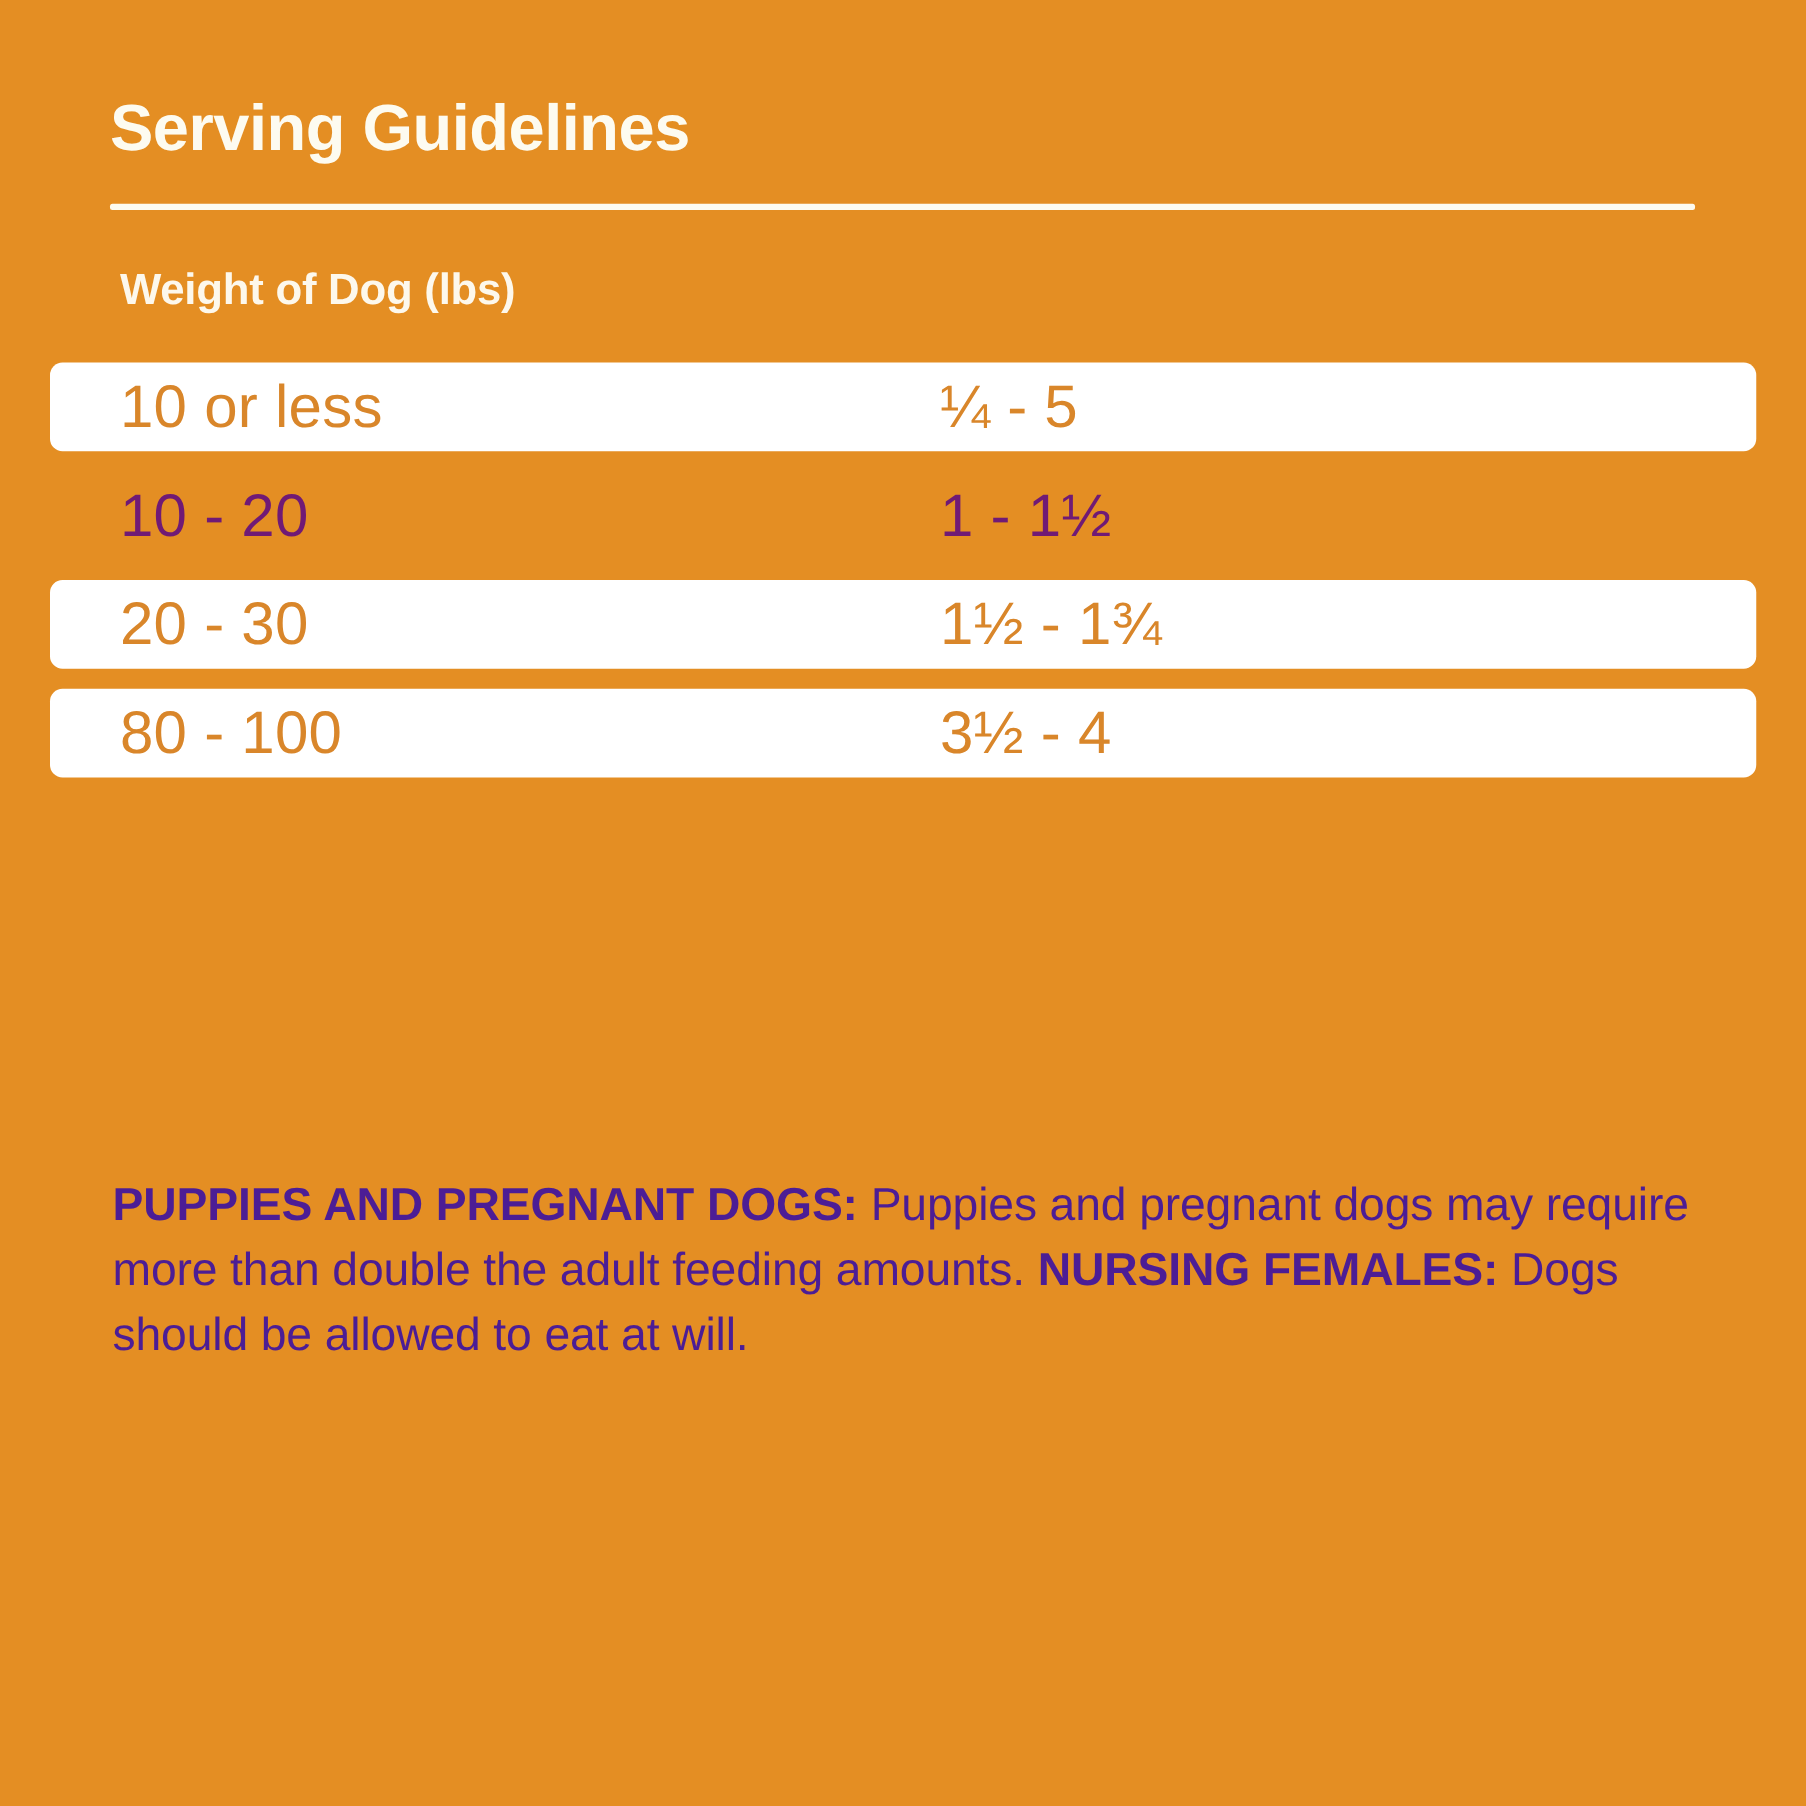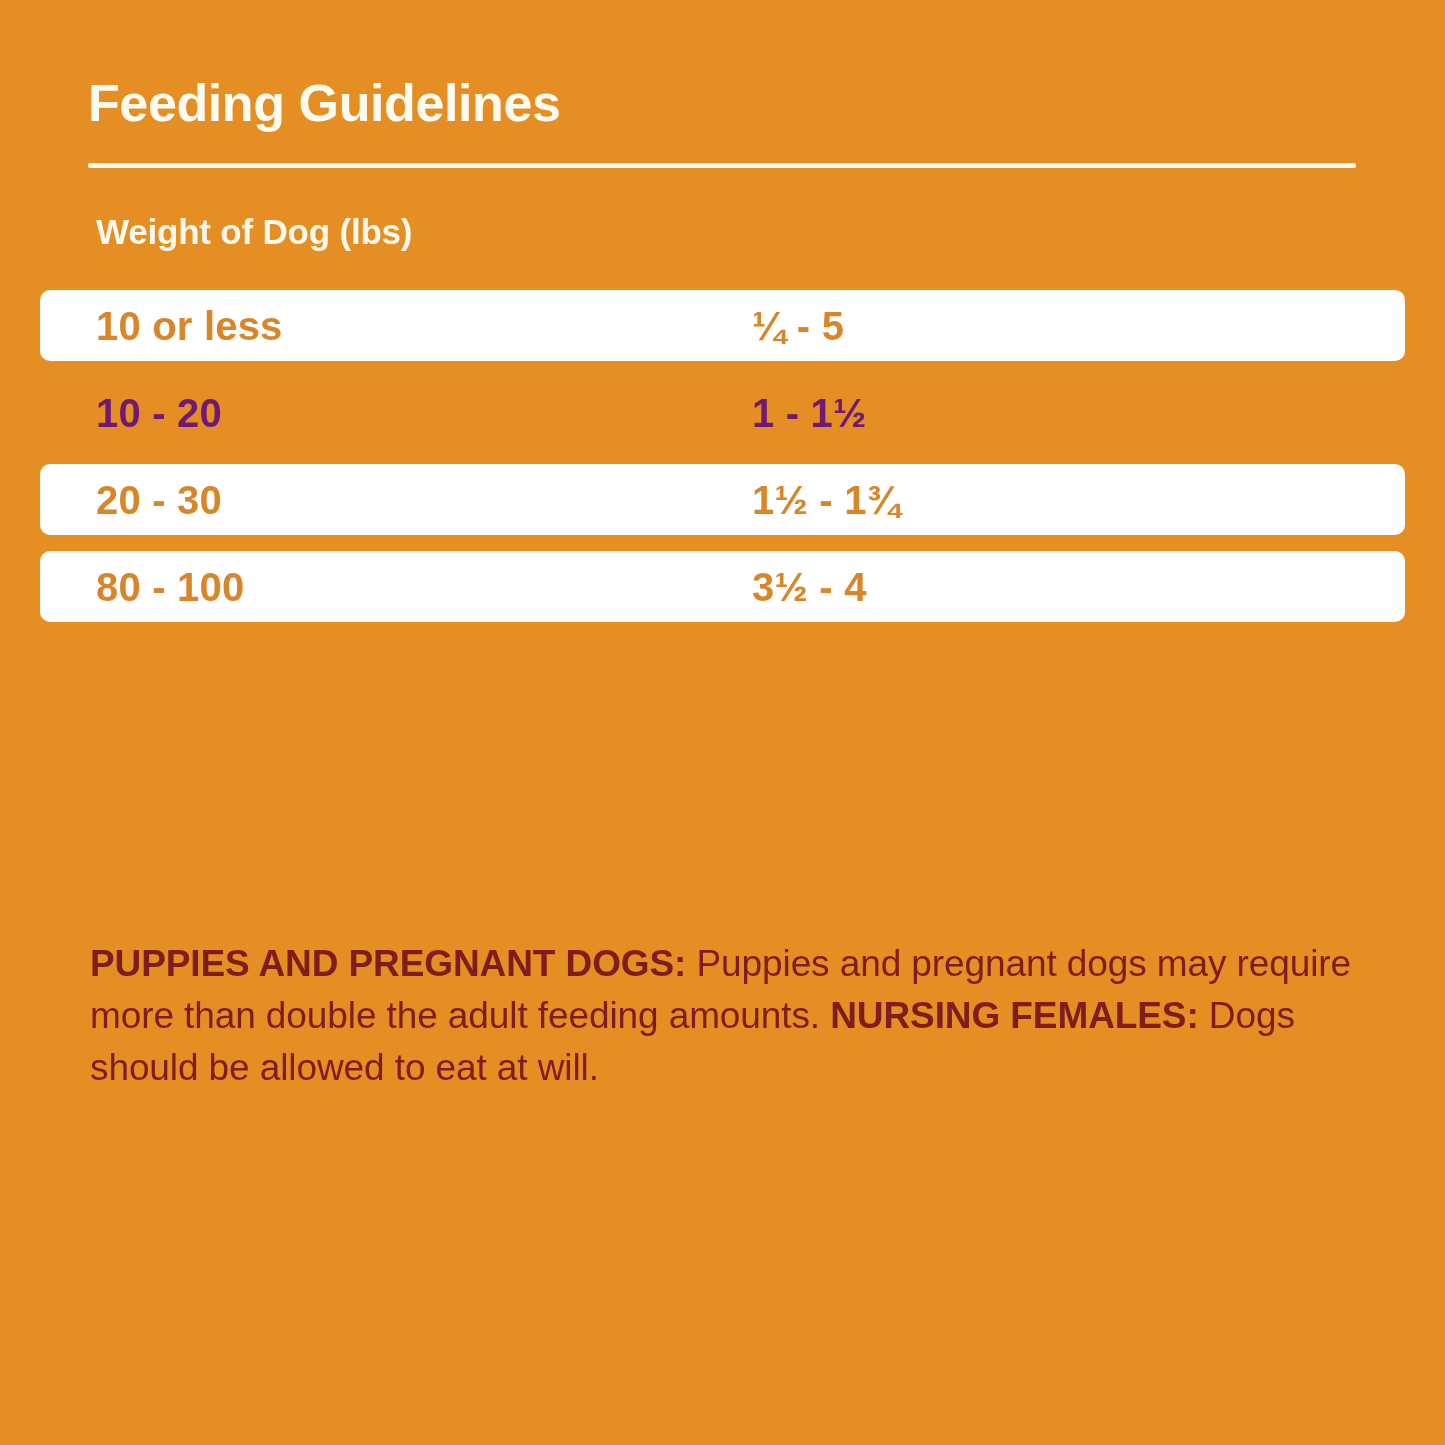--- a/index.html
+++ b/index.html
@@ -86,53 +86,53 @@
   .row.alt-orange {
     background: transparent;
     margin-left: 40px;
     margin-right: 40px;
   }
 
   .cell {
     position: absolute;
     top: 50%;
     transform: translateY(-50%);
-    font-size: 40px;
-    font-weight: 700;
+    font-size: 48px;
+    font-weight: 400;
     letter-spacing: 0.2px;
     white-space: nowrap;
     text-align: center;
   }
   .cell.weight { left: 56px; }
   .cell.serving { left: 712px; }
 
   .row.alt-white .cell { color: #D9862A; }
   .row.alt-orange .cell { color: #701a75; }
 
   .footnote {
     position: absolute;
     left: 90px;
     top: 938px;
     width: 1285px;
     font-size: 37px;
     line-height: 52px;
-    color: #7f1d1d;
+    color: #4c1d95;
     font-weight: 400;
     letter-spacing: -0.1px;
   }
   .footnote b {
     font-weight: 700;
   }
 </style>
 </head>
 <body>
 
 <div class="panel">
 
-  <div class="title">Feeding Guidelines</div>
+  <div class="title">Serving Guidelines</div>
 
   <div class="title-rule"></div>
 
   <div class="col-headers">
     <div class="col-head weight">Weight of Dog (lbs)</div>
   </div>
 
   <div class="table" id="table-body">
       <div class="row alt-white">
         <div class="cell weight">10 or less</div>

